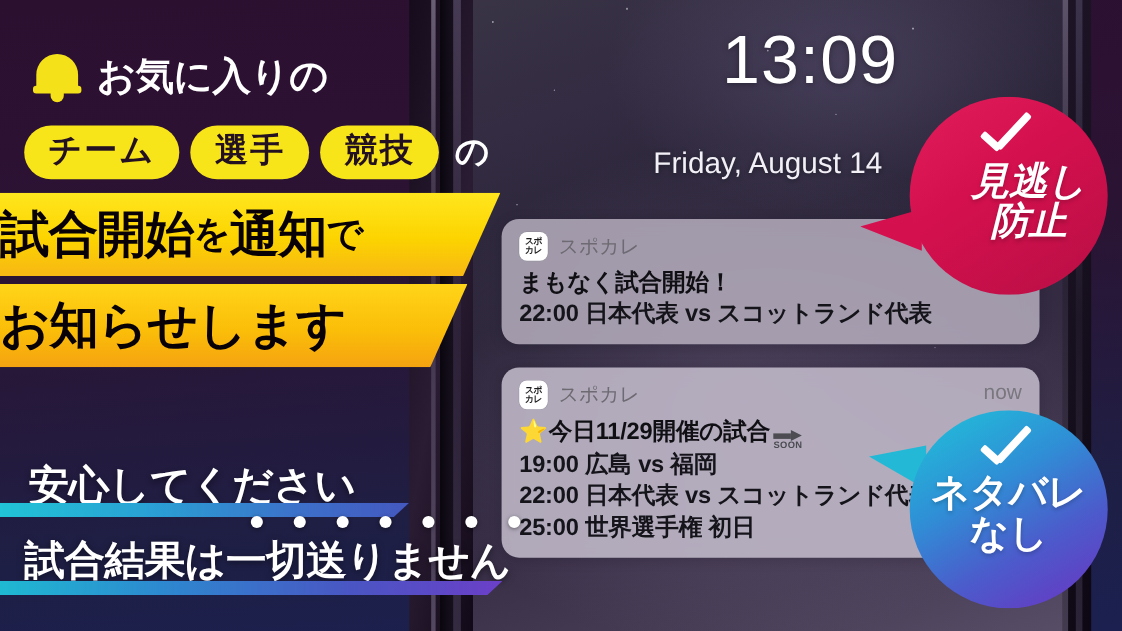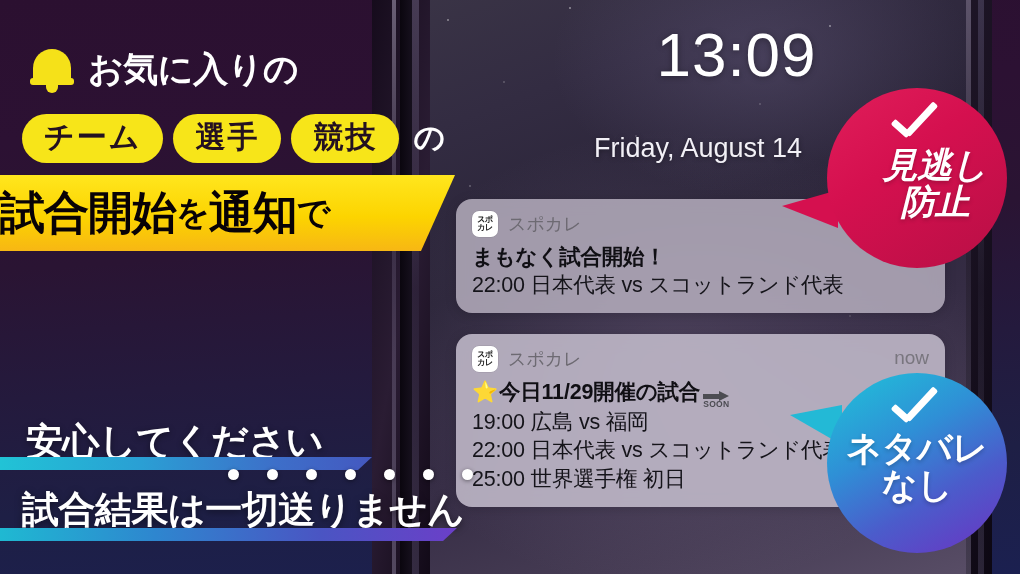--- a/index.html
+++ b/index.html
@@ -160,21 +160,21 @@
   .notif-title {
     margin-top: 5px;
     font-size: 21.5px;
     font-weight: 700;
     color: #100f14;
     letter-spacing: -.2px;
     display: flex; align-items: baseline;
   }
   .notif-line {
     font-size: 21.5px;
-    font-weight: 400;
+    font-weight: 700;
     color: #15141a;
     letter-spacing: -.2px;
     line-height: 1.32;
   }
   .emoji-star { font-size: 21px; margin-right: 1px; }
   .emoji-soon {
     display: inline-flex; flex-direction: column;
     align-items: center; justify-content: center;
     margin-left: 3px; transform: translateY(1px);
   }
@@ -445,20 +445,23 @@
     <div class="pill-suffix">の</div>
   </div>
 
   <div class="banner banner-1">
     <span>試合開始</span>
       <span class="banner-small">を</span>
       <span>通知</span>
       <span class="banner-small">で</span>
   </div>
 
+  <div class="banner banner-2">
+    <span>お知らせします</span>
+  </div>
 
   <div class="assure">安心してください</div>
   <div class="bar bar-1"></div>
   <div class="noresult-wrap">
     <div class="noresult">試合結果は一切送りません</div>
     <div class="emph-dots">
       <i></i>
         <i></i>
         <i></i>
         <i></i>

